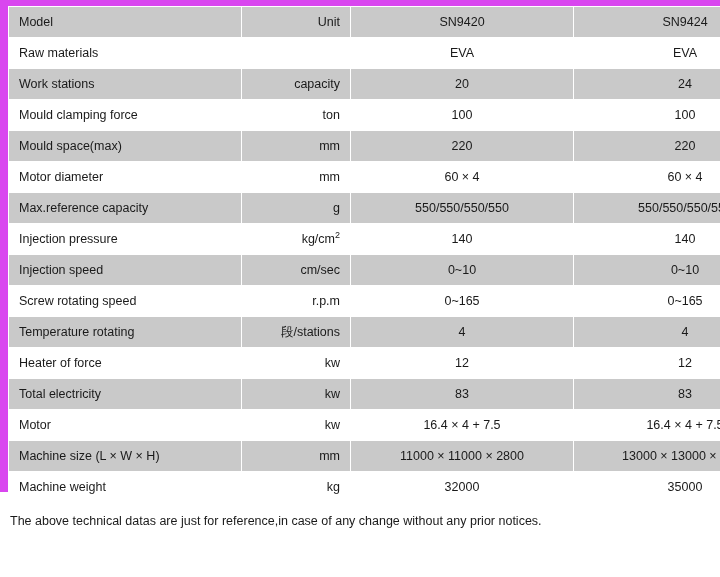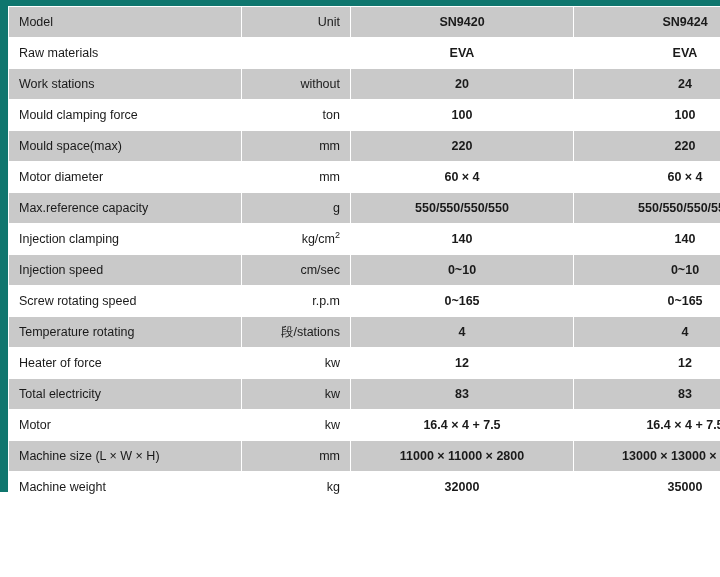--- a/index.html
+++ b/index.html
@@ -12,21 +12,21 @@
     background: #ffffff;
     font-family: "Liberation Sans", sans-serif;
     color: #1a1a1a;
     overflow: hidden;
   }
   .page {
     width: 720px;
     height: 492px;
     box-sizing: border-box;
     padding: 6px 14px 0 8px;
-    background: #0f766e;
+    background: #d946ef;
     position: relative;
   }
   table.spec {
     border-collapse: collapse;
     width: 704px;
     table-layout: fixed;
     background: #c9c9c9;
   }
   table.spec td {
     border: 1px solid #ffffff;
@@ -46,21 +46,20 @@
     width: 212px;
     text-align: left;
   }
   td.c-unit {
     width: 88px;
     text-align: right;
   }
   td.c-val {
     width: 202px;
     text-align: center;
-    font-weight: bold;
   }
   .note {
     font-size: 12.5px;
     color: #1a1a1a;
     padding: 10px 2px 0 2px;
     line-height: 1.3;
   }
   sup {
     font-size: 9px;
     vertical-align: super;
@@ -83,21 +82,21 @@
 
       <tr class="alt">
         <td class="c-model">Raw materials</td>
         <td class="c-unit"></td>
         <td class="c-val">EVA</td>
         <td class="c-val">EVA</td>
       </tr>
 
       <tr>
         <td class="c-model">Work stations</td>
-        <td class="c-unit">without</td>
+        <td class="c-unit">capacity</td>
         <td class="c-val">20</td>
         <td class="c-val">24</td>
       </tr>
 
       <tr class="alt">
         <td class="c-model">Mould clamping force</td>
         <td class="c-unit">ton</td>
         <td class="c-val">100</td>
         <td class="c-val">100</td>
       </tr>
@@ -117,21 +116,21 @@
       </tr>
 
       <tr>
         <td class="c-model">Max.reference capacity</td>
         <td class="c-unit">g</td>
         <td class="c-val">550/550/550/550</td>
         <td class="c-val">550/550/550/550</td>
       </tr>
 
       <tr class="alt">
-        <td class="c-model">Injection clamping</td>
+        <td class="c-model">Injection pressure</td>
         <td class="c-unit"><span>kg/cm</span><sup>2</sup></td>
         <td class="c-val">140</td>
         <td class="c-val">140</td>
       </tr>
 
       <tr>
         <td class="c-model">Injection  speed</td>
         <td class="c-unit">cm/sec</td>
         <td class="c-val">0~10</td>
         <td class="c-val">0~10</td>
@@ -181,14 +180,15 @@
 
       <tr class="alt">
         <td class="c-model">Machine weight</td>
         <td class="c-unit">kg</td>
         <td class="c-val">32000</td>
         <td class="c-val">35000</td>
       </tr>
     </tbody>
   </table>
 
+  <div class="note">The above technical datas are just for reference,in case of any change without any prior notices.</div>
 
 </div>
 
 </body></html>

